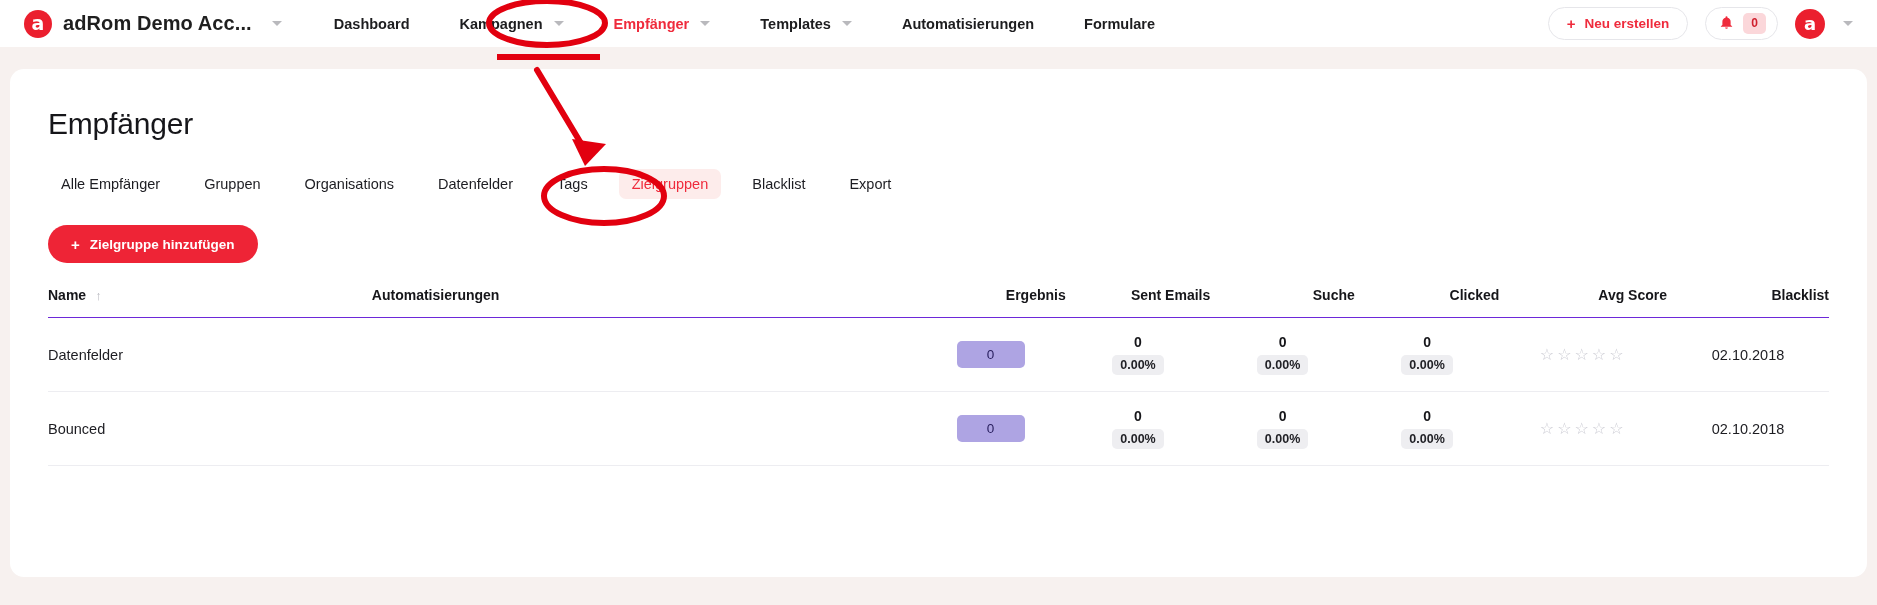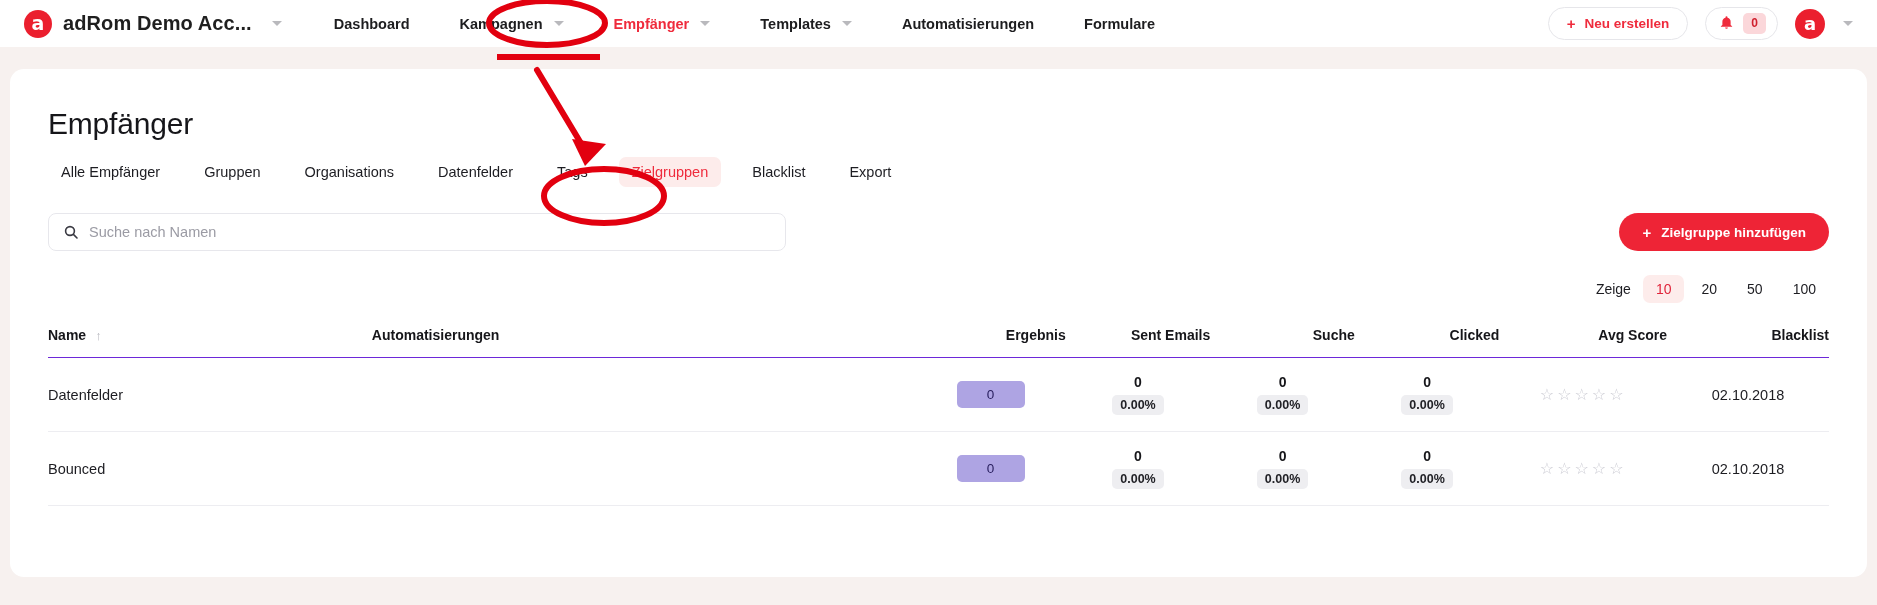--- a/index.html
+++ b/index.html
@@ -100,21 +100,21 @@
     overflow: hidden;
   }
   .page-title {
     font-size: 30px; font-weight: 400; color: #16161a;
     padding-top: 38px; letter-spacing: -.2px;
   }
 
   
   .tabs {
     display: flex; align-items: center; gap: 0;
-    margin-top: 16px;
+    margin-top: 28px;
     text-align: right;
   }
   .tab {
     font-size: 14.5px; color: #1d1d22;
     padding: 7px 13px; border-radius: 7px;
     cursor: pointer; white-space: nowrap;
     margin-right: 18px;
   }
   .tab:last-child { margin-right: 0; }
   .tab.active { color: #ef2b3c; background: #fdeceb; }
@@ -284,42 +284,26 @@
       </div>
       <div class="tab">
         <span>Blacklist</span>
       </div>
       <div class="tab">
         <span>Export</span>
       </div>
     </div>
 
     <div class="searchrow">
-      <div class="searchbox">
-        <span class="search-icon">
-          <svg width="16" height="16" viewBox="0 0 24 24" fill="none" stroke="currentColor" stroke-width="2.4" stroke-linecap="round">
-            <circle cx="10.5" cy="10.5" r="6.6"></circle>
-              <line x1="15.6" y1="15.6" x2="21" y2="21"></line>
-          </svg>
-        </span>
-        <input type="text" placeholder="Suche nach Namen" style="">
-      </div>
       <button class="btn-add">
         <span class="plus-glyph">+</span>
         <span>Zielgruppe hinzufügen</span>
       </button>
     </div>
 
-    <div class="pagesize">
-      <span class="pagesize-label">Zeige</span>
-      <span class="pagesize-opt active">10</span>
-      <span class="pagesize-opt">20</span>
-      <span class="pagesize-opt">50</span>
-      <span class="pagesize-opt">100</span>
-    </div>
 
     <table class="grid">
       <thead>
         <tr>
           <th class="col-name">
             <span>Name</span><span class="sort-arrow">↑</span>
           </th>
           <th class="col-autom">
             <span>Automatisierungen</span>
           </th>

